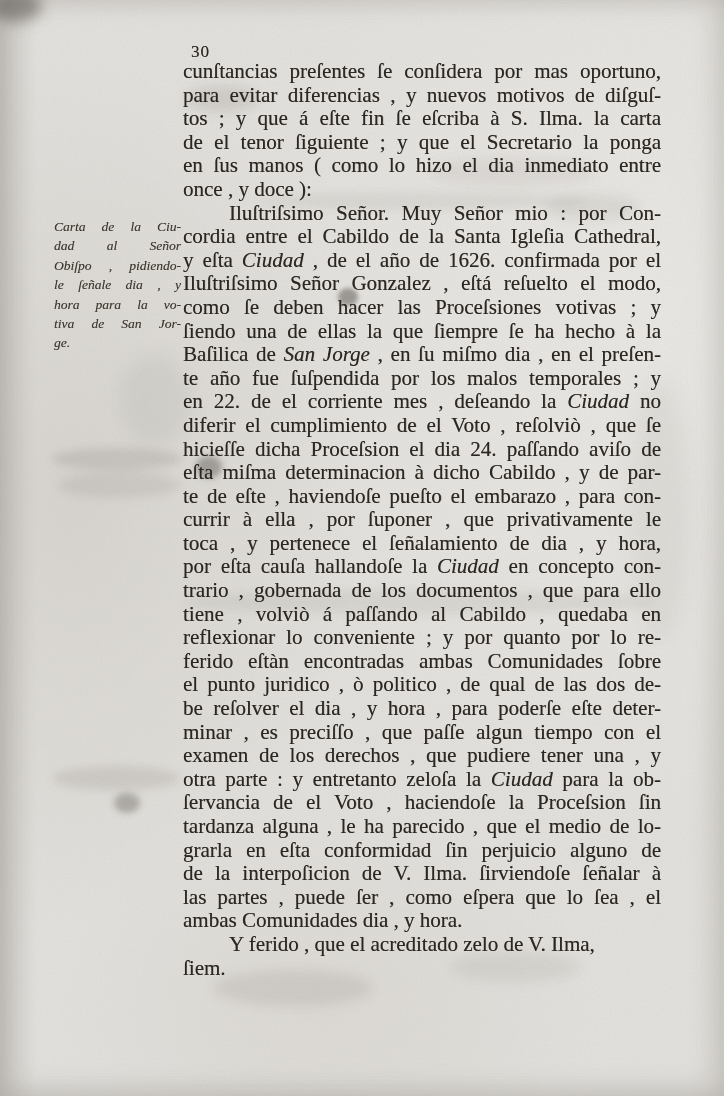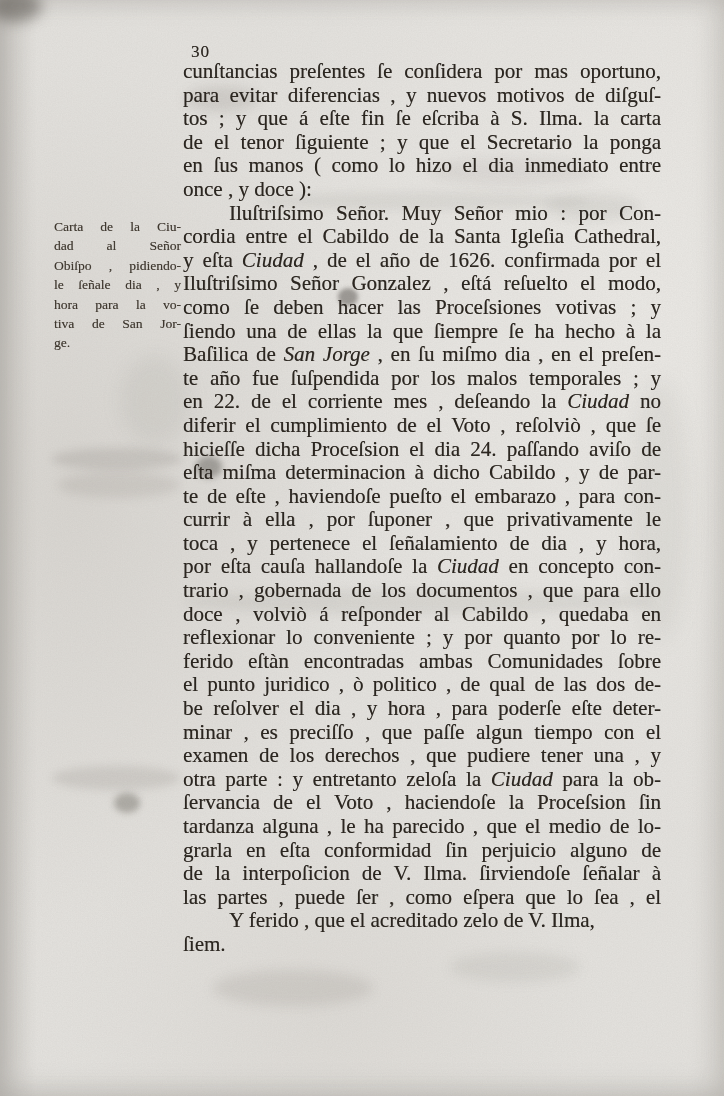--- a/index.html
+++ b/index.html
@@ -29,21 +29,21 @@
   .line.last{text-align-last:left;}
   .line.indent{text-indent:46px;}
   .line em{font-style:italic;}
   .catchword-line{text-align:right;padding-right:52px;}
   .page-number{
     position:absolute;left:191px;top:42px;font-size:17px;letter-spacing:1px;
     color:var(--ink);text-shadow:0.3px 0.3px 0.6px rgba(43,38,32,0.5);
   }
   .margin-note{
     position:absolute;left:54px;top:217px;width:127px;
-    font-size:13.5px;line-height:19.4px;
+    font-size:13.5px;line-height:19.4px;font-style:italic;
     color:var(--margin_ink);text-shadow:0.2px 0.2px 0.5px rgba(58,52,44,0.45);
   }
   .mline{text-align:justify;text-align-last:justify;}
   .mline.last{text-align-last:left;}
   
   .stain{position:absolute;border-radius:50%;pointer-events:none;}
   .s1{left:-10px;top:-10px;width:52px;height:32px;background:rgba(62,57,50,0.45);filter:blur(7px);}
   .s2{left:185px;top:86px;width:74px;height:26px;background:rgba(90,85,78,0.14);filter:blur(6px);}
   .s3{left:428px;top:158px;width:170px;height:28px;background:rgba(110,105,98,0.09);filter:blur(6px);}
   .s4{left:545px;top:194px;width:95px;height:26px;background:rgba(110,105,98,0.11);filter:blur(6px);}
@@ -119,30 +119,31 @@
       <div class="line">te año fue ſuſpendida por los malos temporales ; y</div>
       <div class="line">en 22. de el corriente mes , deſeando la <em>Ciudad</em> no</div>
       <div class="line">diferir el cumplimiento de el Voto , reſolviò , que ſe</div>
       <div class="line">hicieſſe dicha Proceſsion el dia 24. paſſando aviſo de</div>
       <div class="line">eſta miſma determinacion à dicho Cabildo , y de par-</div>
       <div class="line">te de eſte , haviendoſe pueſto el embarazo , para con-</div>
       <div class="line">currir à ella , por ſuponer , que privativamente le</div>
       <div class="line">toca , y pertenece el ſeñalamiento de dia , y hora,</div>
       <div class="line">por eſta cauſa hallandoſe la <em>Ciudad</em> en concepto con-</div>
       <div class="line">trario , gobernada de los documentos , que para ello</div>
-      <div class="line">doce , volviò á reſponder al Cabildo , quedaba en</div>
+      <div class="line">tiene , volviò á paſſando al Cabildo , quedaba en</div>
       <div class="line">reflexionar lo conveniente ; y por quanto por lo re-</div>
       <div class="line">ferido eſtàn encontradas ambas Comunidades ſobre</div>
       <div class="line">el punto juridico , ò politico , de qual de las dos de-</div>
       <div class="line">be reſolver el dia , y hora , para poderſe eſte deter-</div>
       <div class="line">minar , es preciſſo , que paſſe algun tiempo con el</div>
       <div class="line">examen de los derechos , que pudiere tener una , y</div>
       <div class="line">otra parte : y entretanto zeloſa la <em>Ciudad</em> para la ob-</div>
       <div class="line">ſervancia de el Voto , haciendoſe la Proceſsion ſin</div>
       <div class="line">tardanza alguna , le ha parecido , que el medio de lo-</div>
       <div class="line">grarla en eſta conformidad ſin perjuicio alguno de</div>
       <div class="line">de la interpoſicion de V. Ilma. ſirviendoſe ſeñalar à</div>
       <div class="line">las partes , puede ſer , como eſpera que lo ſea , el</div>
+      <div class="line last">ambas Comunidades dia , y hora.</div>
       <div class="line indent last">Y ferido , que el acreditado zelo de V. Ilma,</div>
       <div class="line catchword-line">ſiem.</div>
   </div>
 
 </div>
 
 </body></html>

